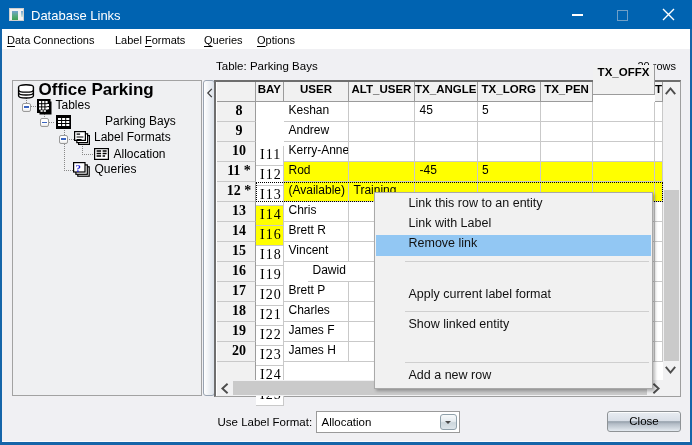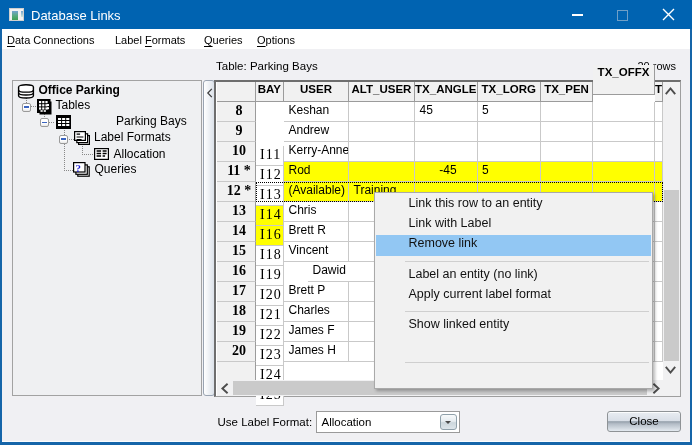--- a/index.html
+++ b/index.html
@@ -22,21 +22,21 @@
   
   #menubar{left:2px;top:29px;width:688px;height:20px;background:#ffffff;}
   .mitem{position:absolute;top:34px;font-size:11px;color:#000;}
   .u{text-decoration:underline;text-underline-offset:2px;}
   
   #tbl-title{left:216px;top:60px;font-size:11.5px;color:#000;}
   #rowcount{top:60px;right:16px;font-size:11px;color:#000;}
   
   #tree{left:12px;top:80px;width:189.5px;height:316px;background:#eff0f2;border:1px solid #a2a2a2;box-sizing:border-box;}
   .titem{position:absolute;font-size:12px;color:#000;white-space:nowrap;line-height:14px;}
-  .tbold{font-weight:bold;font-size:12px;}
+  .tbold{font-weight:bold;font-size:17px;}
   .ebox{position:absolute;width:9px;height:9px;background:linear-gradient(#ffffff 60%,#e7e7e7);border:1px solid #9a9a9a;border-radius:2px;box-sizing:border-box;}
   .ebox:after{content:"";position:absolute;left:1px;top:2.5px;width:5px;height:1.5px;background:#3a64c0;}
   .dotv{position:absolute;width:1px;background-image:repeating-linear-gradient(to bottom,#888 0 1px,transparent 1px 2px);}
   .doth{position:absolute;height:1px;background-image:repeating-linear-gradient(to right,#888 0 1px,transparent 1px 2px);}
   .ticn{position:absolute;}
   
   #split{left:203px;top:80px;width:11.5px;height:316px;border:1px solid #9aa4b2;border-radius:3px;background:linear-gradient(to right,#ffffff,#dce2ea);box-sizing:border-box;}
   
   #grid{left:214px;top:80px;width:467px;height:317px;background:#ffffff;border-top:2px solid #6e6e6e;border-left:2px solid #6e6e6e;border-right:1px solid #9e9e9e;border-bottom:1px solid #9e9e9e;box-sizing:border-box;}
   .hc{position:absolute;top:0;height:19.5px;background:#f1f1f1;border-right:1px solid #9b9b9b;border-bottom:1px solid #9b9b9b;box-sizing:border-box;font-weight:bold;font-size:11.5px;text-align:center;line-height:14.5px;color:#000;}
@@ -159,21 +159,21 @@
     <g fill="#fff" stroke="#000" stroke-width="1.2">
       <rect x="4.8" y="4.8" width="11.4" height="9.4"></rect>
       <rect x="2.9" y="2.9" width="11.4" height="9.4"></rect>
       <rect x="0.6" y="0.6" width="11.4" height="9.4"></rect>
     </g>
     <text x="2.6" y="9.6" font-size="11" font-family="Liberation Serif" font-weight="bold" fill="#1f1fd0">?</text>
   </svg>
 
 <div class="titem tbold" style="left:38.5px;top:82.5px;">Office Parking</div>
 <div class="titem" style="left:55.5px;top:97.5px;">Tables</div>
-<div class="titem" style="left:78px;top:113.5px;padding-left:38px;">Parking Bays</div>
+<div class="titem" style="left:67px;top:113.5px;padding-left:38px;">Parking Bays</div>
 <div class="titem" style="left:94px;top:130px;">Label Formats</div>
 <div class="titem" style="left:113.5px;top:146.5px;">Allocation</div>
 <div class="titem" style="left:94.5px;top:161.5px;">Queries</div>
 
 <div class="abs" id="split">
     <svg width="8" height="10" viewBox="0 0 8 10" style="position:absolute;left:1.5px;top:6.5px;">
       <path d="M5.8 0.8 L1.8 5 L5.8 9.2" fill="none" stroke="#3a3a3a" stroke-width="1.2"></path>
     </svg>
   </div>
 
@@ -219,21 +219,21 @@
 <div class="abs dc" style="left: 349px; top: 141.5px; width: 66px; height: 20px;"></div>
 <div class="abs dc" style="left: 415px; top: 141.5px; width: 62.5px; height: 20px;"></div>
 <div class="abs dc" style="left: 477.5px; top: 141.5px; width: 63.5px; height: 20px;"></div>
 <div class="abs dc" style="left: 541px; top: 141.5px; width: 52px; height: 20px;"></div>
 <div class="abs dc" style="left: 593px; top: 141.5px; width: 62px; height: 20px;"></div>
 <div class="abs dc" style="left: 655px; top: 141.5px; width: 7.5px; height: 20px;"></div>
 <div class="abs rn" style="left: 216.5px; top: 161.5px; width: 39px; height: 20px;">11 *</div>
 <div class="abs dc yell bayf" style="left: 255.5px; top: 161.5px; width: 28.5px; height: 20px;">I14</div>
 <div class="abs dc yell" style="left: 284px; top: 161.5px; width: 65px; height: 20px;">Rod</div>
 <div class="abs dc yell" style="left: 349px; top: 161.5px; width: 66px; height: 20px;"></div>
-<div class="abs dc yell" style="left: 415px; top: 161.5px; width: 62.5px; height: 20px; text-align: center;">-45</div>
+<div class="abs dc yell" style="left: 415px; top: 161.5px; width: 62.5px; height: 20px;">-45</div>
 <div class="abs dc yell" style="left: 477.5px; top: 161.5px; width: 63.5px; height: 20px;">5</div>
 <div class="abs dc yell" style="left: 541px; top: 161.5px; width: 52px; height: 20px;"></div>
 <div class="abs dc yell" style="left: 593px; top: 161.5px; width: 62px; height: 20px;"></div>
 <div class="abs dc yell" style="left: 655px; top: 161.5px; width: 7.5px; height: 20px;"></div>
 <div class="abs rn" style="left: 216.5px; top: 181.5px; width: 39px; height: 20px;">12 *</div>
 <div class="abs dc yell bayf" style="left: 255.5px; top: 181.5px; width: 28.5px; height: 20px;">I16</div>
 <div class="abs dc yell" style="left: 284px; top: 181.5px; width: 65px; height: 20px;">(Available)</div>
 <div class="abs dc yell" style="left: 349px; top: 181.5px; width: 66px; height: 20px;">Training</div>
 <div class="abs dc yell" style="left: 415px; top: 181.5px; width: 62.5px; height: 20px;"></div>
 <div class="abs dc yell" style="left: 477.5px; top: 181.5px; width: 63.5px; height: 20px;"></div>
@@ -332,23 +332,23 @@
 <svg class="abs" style="left:650px;top:382.5px;" width="11" height="11" viewBox="0 0 11 11">
     <path d="M3.4 0.8 L8.6 5.5 L3.4 10.2" fill="none" stroke="#4d4d4d" stroke-width="1.9"></path>
   </svg>
 
 <div class="abs" id="cmenu">
   <div id="cgutter"></div>
   <div class="ci" style="top:2px;">Link this row to an entity</div>
   <div class="ci" style="top:22.2px;">Link with Label</div>
   <div class="ci chl" style="top:42.4px;">Remove link</div>
   <div class="csep" style="top:67.7px;"></div>
-  <div class="ci" style="top:72.8px;">Label an entity (no link)</div>
   <div class="ci" style="top:93px;">Apply current label format</div>
   <div class="csep" style="top:118.3px;"></div>
   <div class="ci" style="top:123.4px;">Show linked entity</div>
   <div class="csep" style="top:168.9px;"></div>
+  <div class="ci" style="top:174px;">Add a new row</div>
 </div>
 
 <div class="abs" id="bl"></div>
 <div class="abs" id="br"></div>
 <div class="abs" id="bbl"></div>
 <div class="abs" id="bb"></div>
 
 </body></html>

